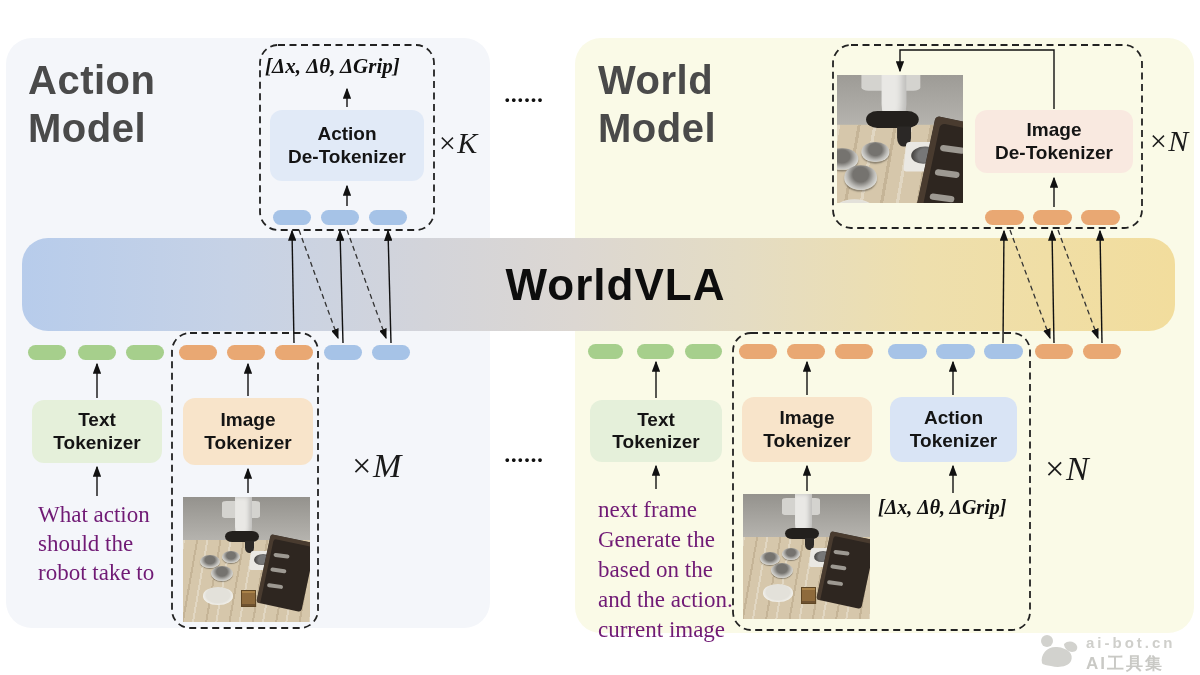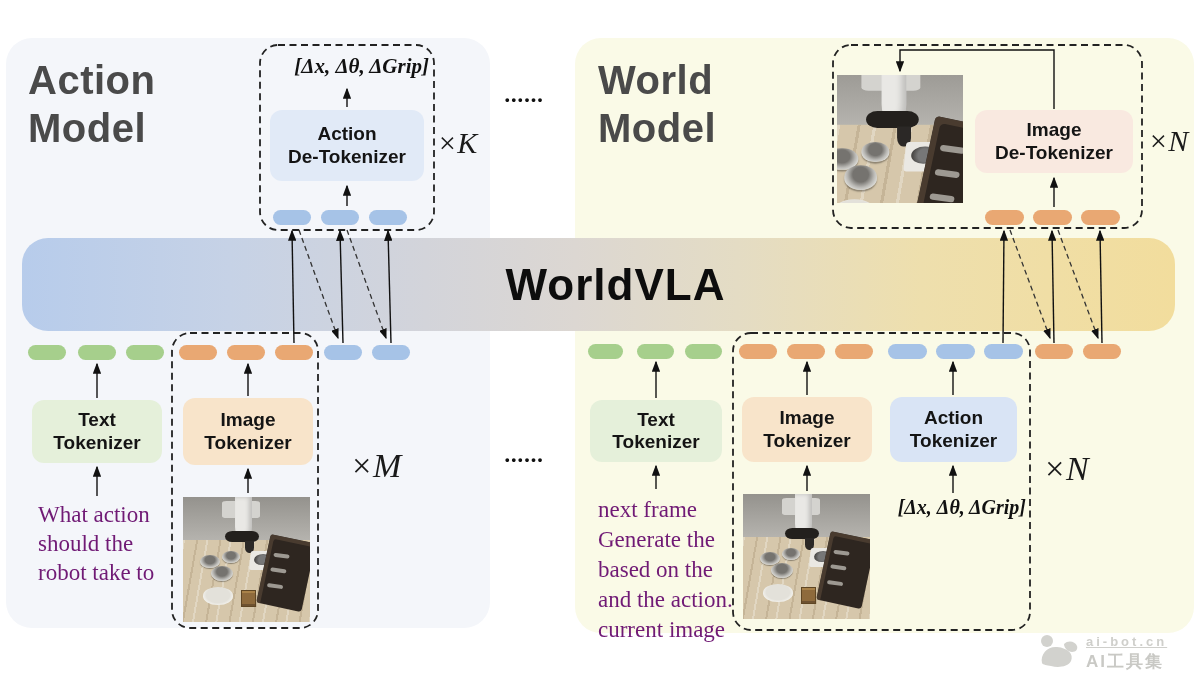--- a/index.html
+++ b/index.html
@@ -32,21 +32,21 @@
        align-items:center;justify-content:center;text-align:center;
        font-weight:700;font-size:19px;line-height:1.18;color:#141414;}
   .box span{display:block;}
   .bx-text{background:#e5f0da;}
   .bx-img{background:#f8e4ca;}
   .bx-act{background:#d9e4f5;}
   .bx-adet{background:#e1eaf7;}
   .bx-idet{background:#f9e9e0;}
 
   .mathlbl{position:absolute;z-index:4;font-family:"Liberation Serif",serif;font-style:italic;
-           font-size:21px;color:#111;text-align:right;font-weight:600;}
+           font-size:21px;color:#111;text-align:left;font-weight:600;}
   .xlbl{position:absolute;z-index:4;font-family:"Liberation Serif",serif;font-style:italic;
         font-size:30px;color:#1a1a1a;}
   .xlbl.big{font-size:34px;}
   .dots{position:absolute;z-index:4;font-size:13px;letter-spacing:2px;color:#111;font-weight:700;}
 
   .prompt{position:absolute;z-index:4;font-family:"Liberation Serif",serif;font-size:23px;
           line-height:29px;color:#701a75;}
   .prompt span{display:block;}
 
   
@@ -78,21 +78,21 @@
   .b2{left:31%;top:43%;width:14%;height:10%;}
   .b3{left:22%;top:55%;width:17%;height:12%;}
   .plate{left:16%;top:72%;width:23%;height:14%;border-radius:50%;
     background:radial-gradient(ellipse at 50% 45%,#e3e1da 0 55%,#f2f1ec 72%,#c6c4be 100%);}
   .cube{left:46%;top:74%;width:10%;height:12%;background:#8e6a3c;border:1px solid #5f4624;
     box-shadow:inset 0 2px 0 #a98249,inset 0 -2px 0 #6d5130;}
 
   
   .wm{position:absolute;left:1038px;top:634px;z-index:4;display:flex;align-items:flex-start;}
   .wm-text{margin-left:8px;}
-  .wm-site{display:block;font-size:13px;font-weight:700;letter-spacing:3px;color:#cfcfcb;text-decoration:underline;}
+  .wm-site{display:block;font-size:15px;font-weight:700;letter-spacing:3px;color:#cfcfcb;}
   .wm-name{display:block;font-size:17px;font-weight:700;letter-spacing:2px;color:#c9c9c5;margin-top:1px;}
 </style>
 </head>
 <body>
 
 <div class="page">
 
   <div class="panel panel-left"></div>
   <div class="panel panel-right"></div>
 

